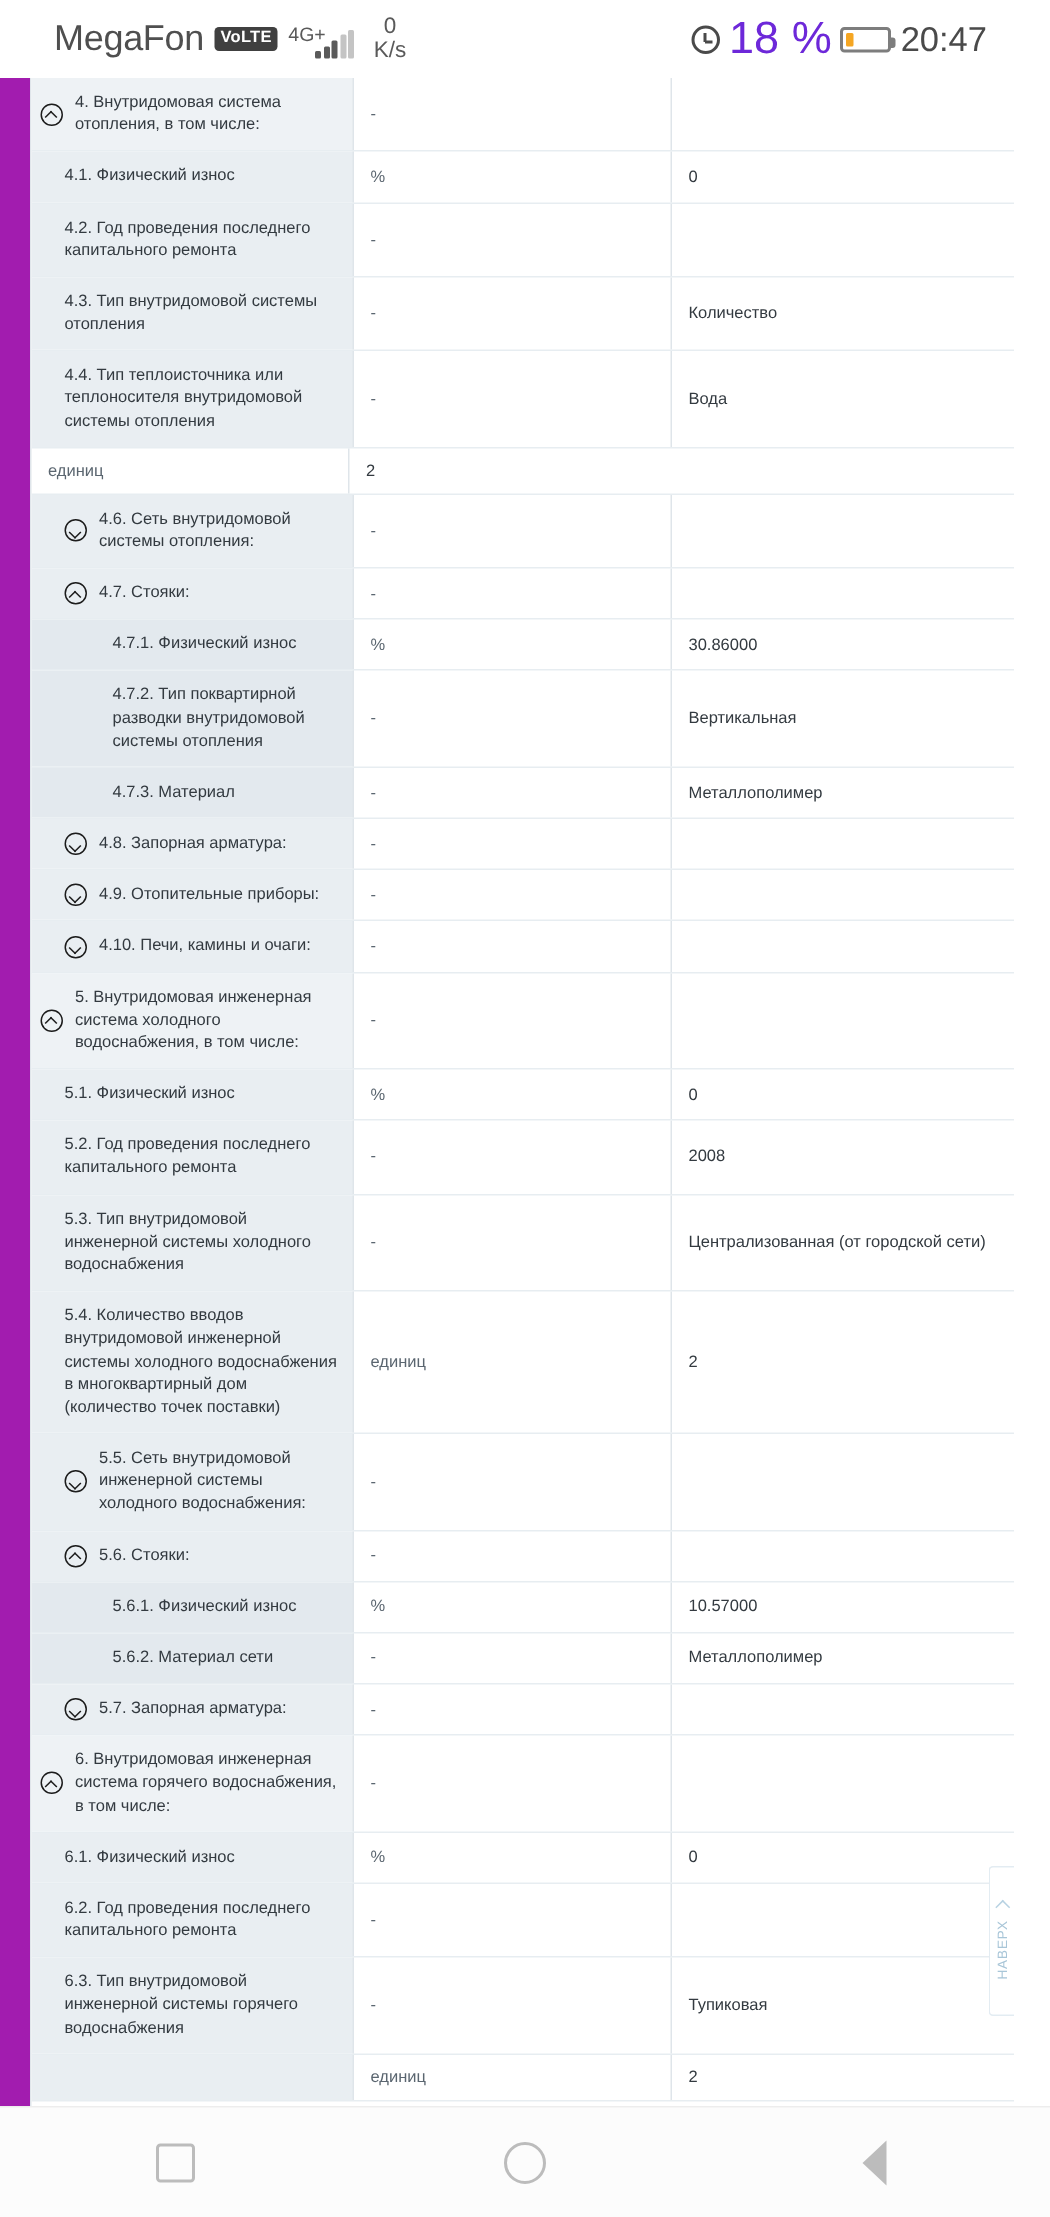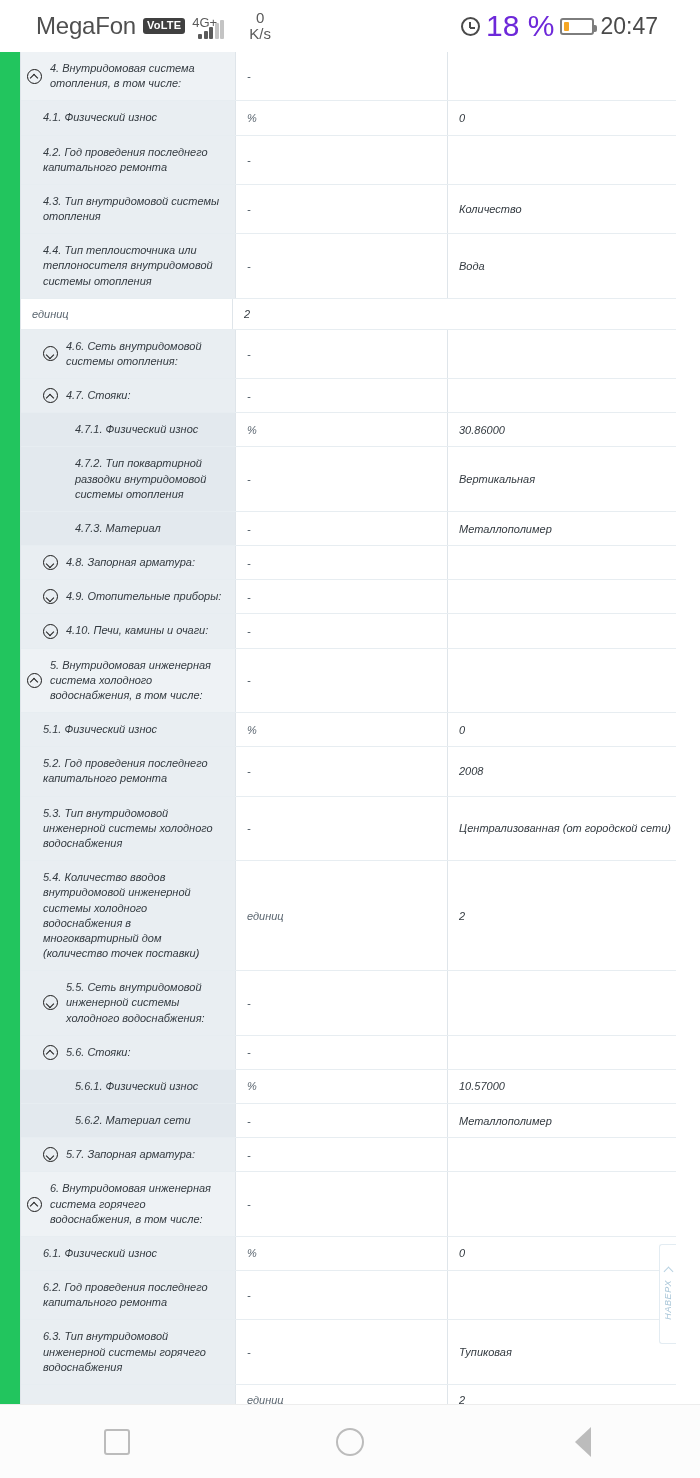--- a/index.html
+++ b/index.html
@@ -20,42 +20,42 @@
     color:#4a4a4a;
   }
   .sb-left{ display:flex; align-items:center; gap:7px; }
   .carrier{ font-size:24px; color:#4f4f4f; letter-spacing:-.2px; }
   .volte{
     background:#404040; color:#fff;
     font-size:11px; font-weight:bold;
     padding:2px 4px 2px 4px; border-radius:3px;
     line-height:1.05; letter-spacing:.2px;
   }
-  .net-block{ display:flex; flex-direction:column; align-items:flex-start; position:relative; width:44px; }
+  .net-block{ display:flex; flex-direction:column; align-items:flex-end; position:relative; width:44px; }
   .net-label{ font-size:13px; color:#5a5a5a; position:absolute; left:0; top:1px; }
   .bars{ display:flex; align-items:flex-end; gap:1.5px; height:16px; margin-top:9px; margin-left:6px; }
   .bars i{ display:block; width:4px; background:#5a5a5a; border-radius:1px; }
   .bars i:nth-child(1){ height:5px; }
   .bars i:nth-child(2){ height:8px; }
   .bars i:nth-child(3){ height:12px; }
   .bars i:nth-child(4){ height:16px; background:#c4c4c4; }
   .bars i:nth-child(5){ height:19px; background:#c4c4c4; }
   .speed{ display:flex; flex-direction:column; align-items:center; font-size:15px; color:#5a5a5a; line-height:1.05; margin-left:6px; }
   .sb-right{ margin-left:auto; display:flex; align-items:center; gap:6px; }
   .alarm{ width:19px; height:19px; border:2px solid #4a4a4a; border-radius:50%; position:relative; }
   .alarm:before{ content:""; position:absolute; left:6px; top:3px; width:2px; height:6px; background:#4a4a4a; }
   .alarm:after{ content:""; position:absolute; left:7px; top:8px; width:5px; height:2px; background:#4a4a4a; }
   .batt-pct{ font-size:30px; color:#6d28d9; }
   .batt{ width:34px; height:17px; border:2px solid #7d7d7d; border-radius:3px; position:relative; display:flex; align-items:center; padding:2px; }
   .batt:after{ content:""; position:absolute; right:-5px; top:5px; width:3px; height:7px; background:#7d7d7d; border-radius:0 2px 2px 0; }
   .batt-fill{ height:100%; background:#f5a623; border-radius:1px; }
   .clock{ font-size:23px; color:#4a4a4a; }
 
   
-  .page{ position:relative; width:676px; height:1352px; background:#22c55e; overflow:hidden;font-style:italic; }
+  .page{ position:relative; width:676px; height:1352px; background:#a21caf; overflow:hidden; }
   .table-wrap{
     position:absolute; left:20px; top:0; width:660px; height:1352px;
     border-left:1px solid #dfe5ea; border-right:1px solid #dfe5ea;
     background:#fff;
     overflow:hidden;
   }
   .row{ display:flex; width:100%; border-bottom:1px solid #e7edf1; }
   .c-label{
     width:215px; flex:0 0 215px;
     border-right:1px solid #dfe5ea;

